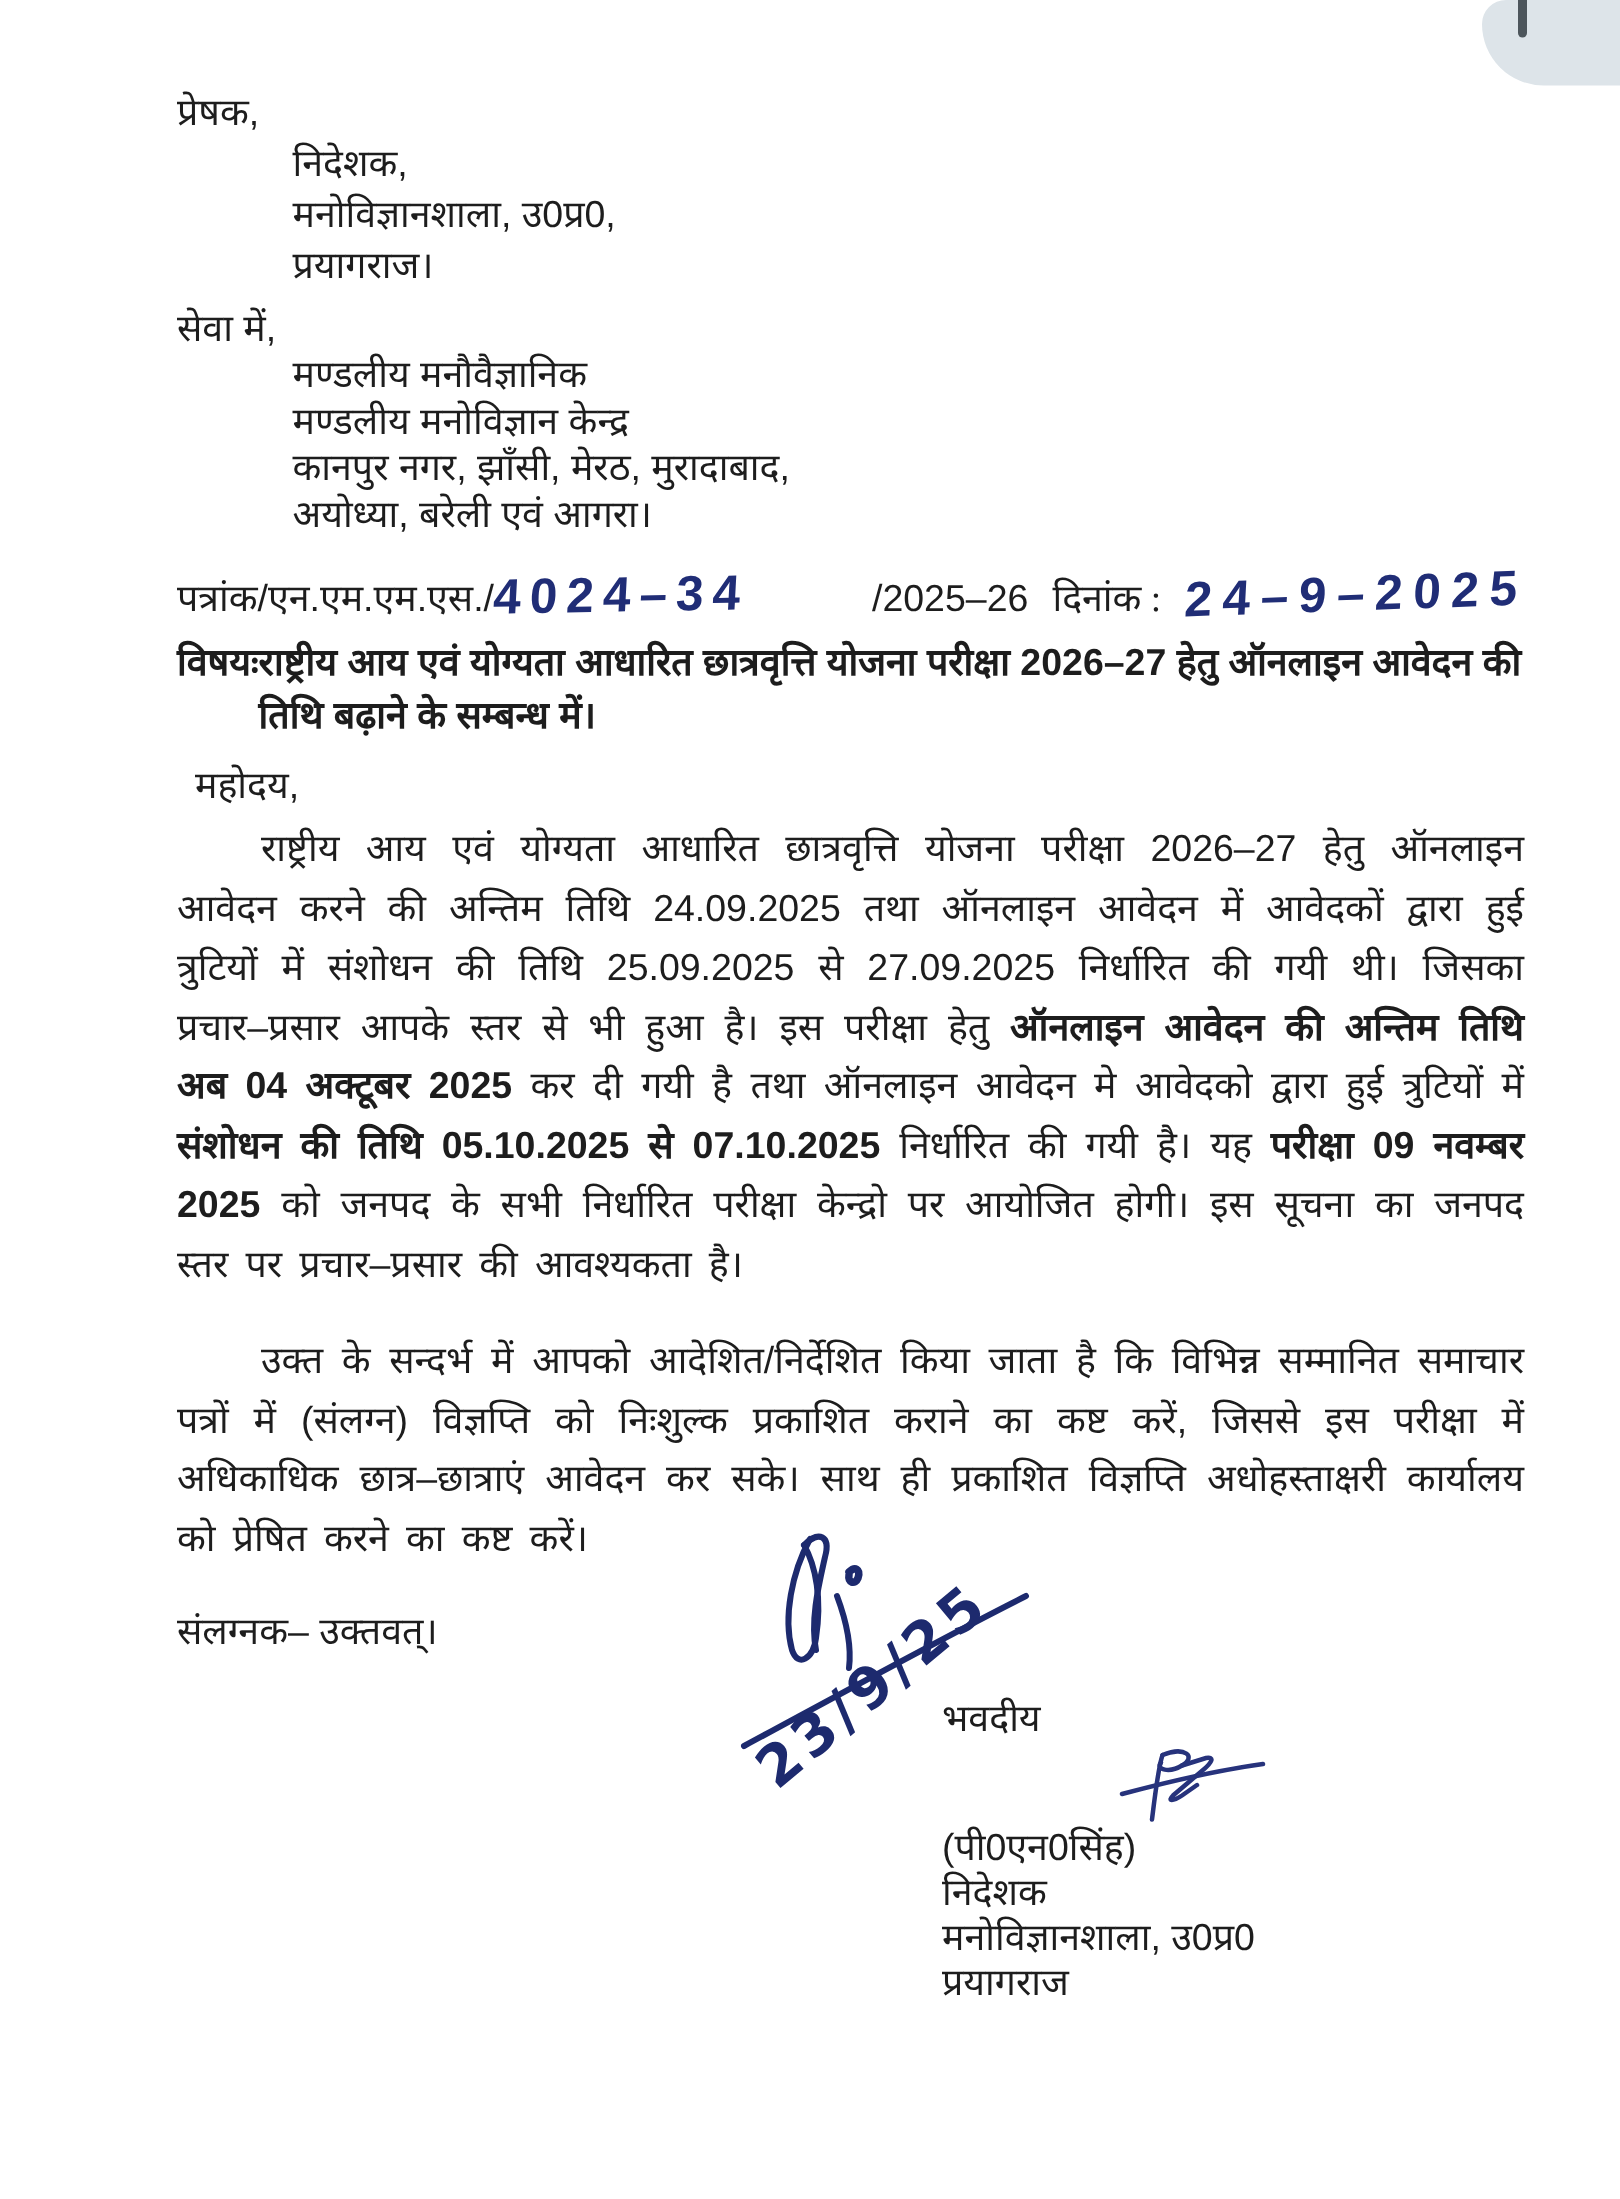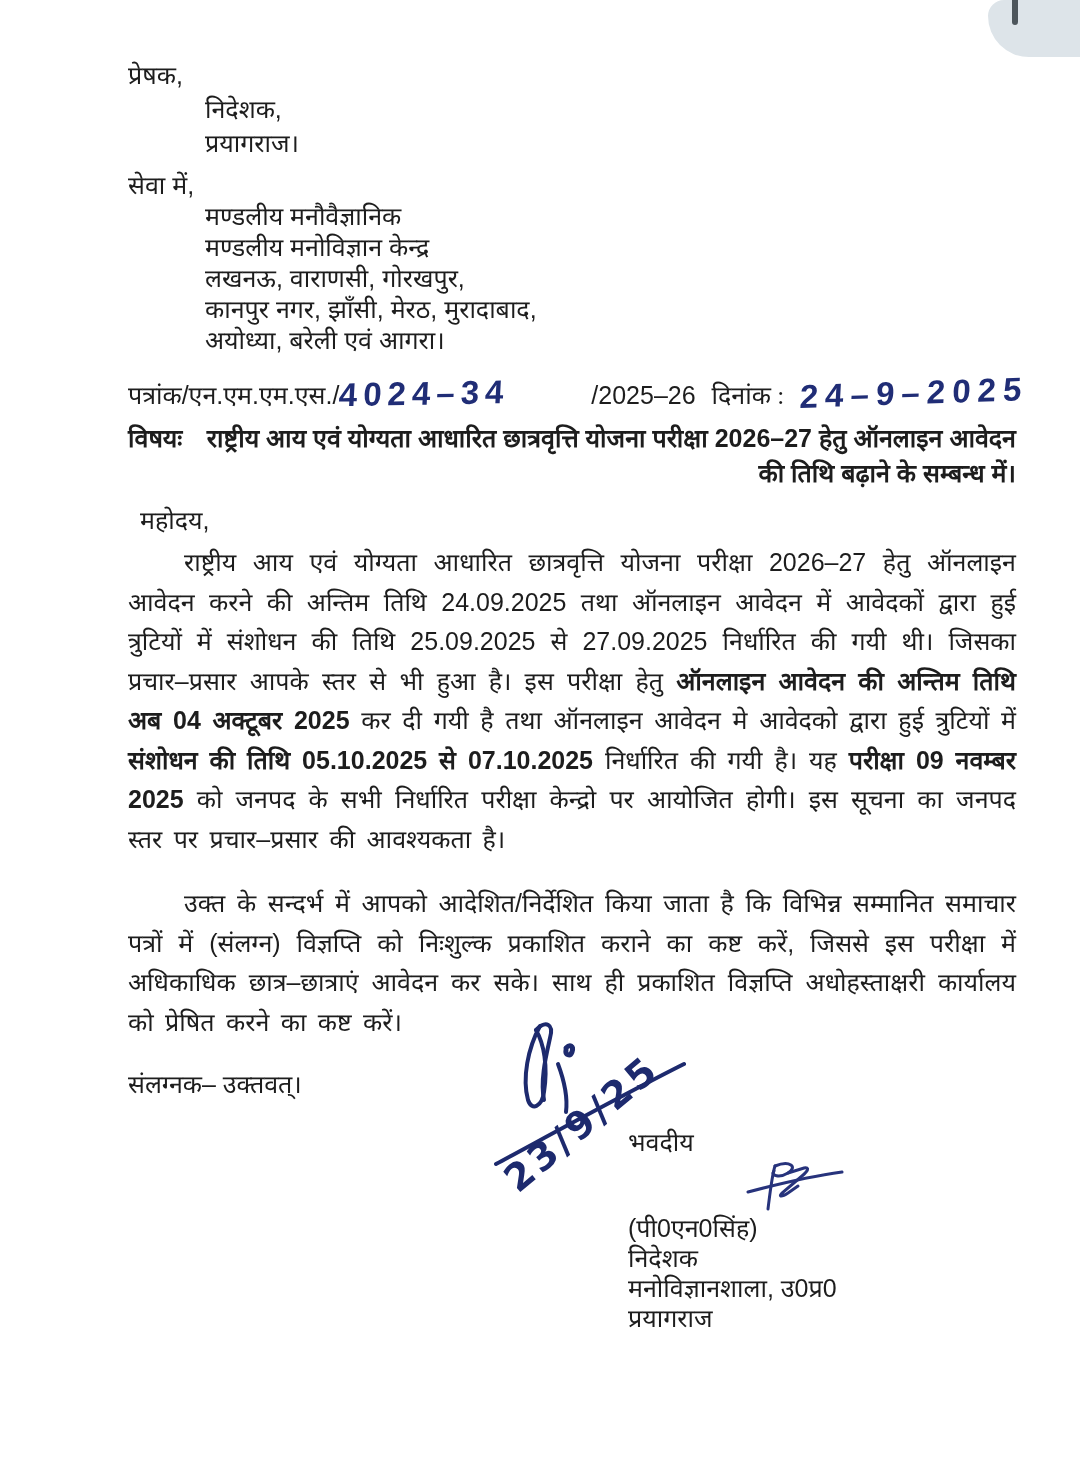--- a/index.html
+++ b/index.html
@@ -19,21 +19,21 @@
     border-bottom-left-radius:46px;
     border-top-left-radius:18px;
   }
   .corner-bar {
     position:absolute; top:0; right:62px;
     width:6px; height:25px;
     border-radius:0 0 3px 3px;
   }
 
   .letter {
-    position:absolute; left:128px; right:64px; top:58px;
+    position:absolute; left:118px; right:64px; top:58px;
     font-size:25px; line-height:34px;
   }
 
   .indent-1 { margin-left:77px; }
   .recipient-block { margin-top:10px; line-height:31px; }
   .bold { font-weight:bold; }
 
   
   .ref-line {
     margin-top:20px;
@@ -54,21 +54,21 @@
     font-size:33px; letter-spacing:7px;
     margin-left:16px;
     transform:skewX(-5deg) rotate(-2deg);
   }
   .ref-mid { margin-left:4px; }
   .ref-datelabel { margin-left:16px;font-family:Liberation Serif, serif; }
 
   .subject-row {
     margin-top:8px;
     display:flex; 
-    font-weight:bold; line-height:35px;text-align:right;
+    font-weight:bold; line-height:35px;
   }
   .subject-text { flex:1; }
 
   .salutation { margin-top:12px;margin-left:12px; }
 
   .para {
     margin-top:6px;
     text-align:justify;
     text-indent:56px;
     line-height:39.5px;
@@ -94,28 +94,28 @@
 <body style="background: rgb(255, 255, 255); color: rgb(29, 29, 29);">
 
 <div class="corner-widget" style="background: rgb(221, 228, 233);"></div>
 <div class="corner-bar" style="background: rgb(77, 86, 92);"></div>
 
 <div class="letter">
 
   <div>
     <div>प्रेषक,</div>
     <div class="indent-1">निदेशक,</div>
+    <div class="indent-1">मनोविज्ञानशाला, उ0प्र0,</div>
     <div class="indent-1">प्रयागराज।</div>
   </div>
 
   <div class="recipient-block">
     <div>सेवा में,</div>
     <div class="indent-1">मण्डलीय मनौवैज्ञानिक</div>
     <div class="indent-1">मण्डलीय मनोविज्ञान केन्द्र</div>
-    <div class="indent-1">लखनऊ, वाराणसी, गोरखपुर,</div>
     <div class="indent-1">कानपुर नगर, झाँसी, मेरठ, मुरादाबाद,</div>
     <div class="indent-1">अयोध्या, बरेली एवं आगरा।</div>
   </div>
 
   <div class="ref-line">
     <span>पत्रांक/एन.एम.एम.एस./</span>
     <span class="hw hw-number">4024–34</span>
     <span class="ref-mid">/2025–26</span>
     <span class="ref-datelabel">दिनांक :</span>
     <span class="hw hw-date">24–9–2025</span>

